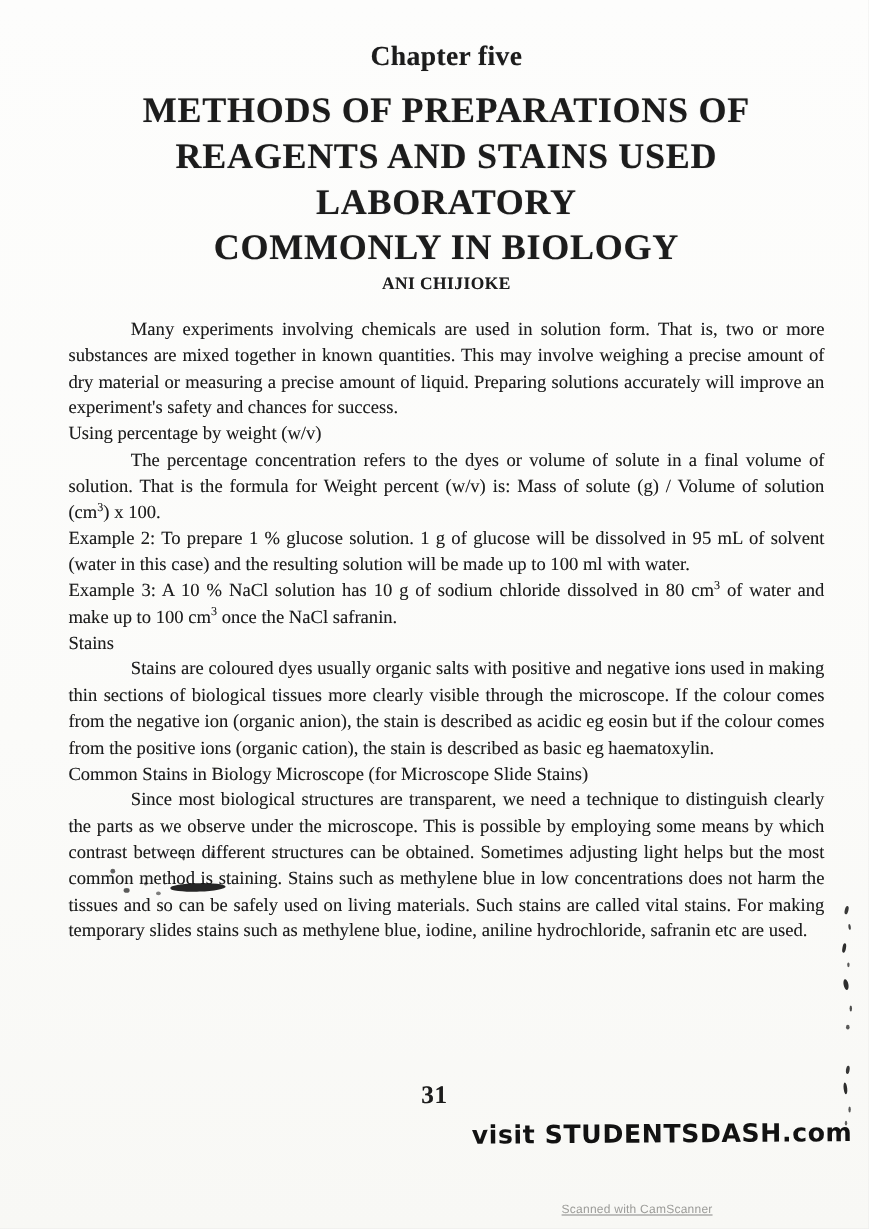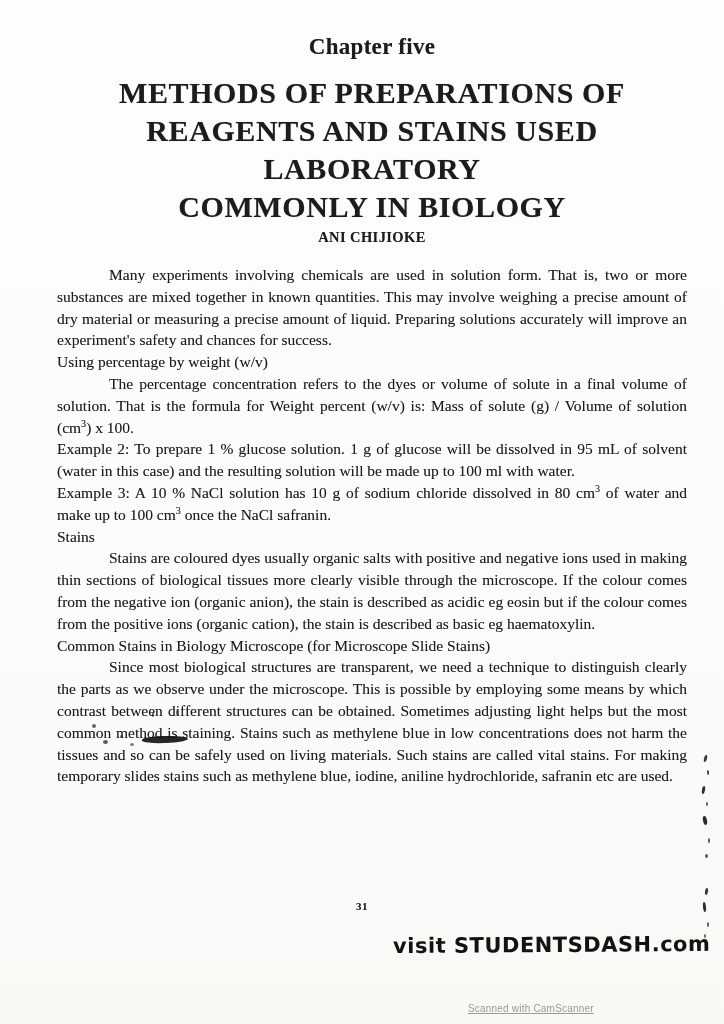--- a/index.html
+++ b/index.html
@@ -61,21 +61,21 @@
   }
   .par.indent { text-indent: 52px; }
   .b { font-weight: normal; }
   sup { font-size: 0.65em; line-height: 0; }
   .pageno {
     position: absolute;
     top: 900px;
     left: 0;
     width: 724px;
     text-align: center;
-    font-size: 11px;
+    font-size: 21px;
     font-weight: bold;
     letter-spacing: 0.5px;
     text-shadow: 0 0 0.5px rgba(25,25,25,0.4);
   }
   .watermark {
     position: absolute;
     top: 933px;
     right: 14px;
     font-family: "DejaVu Sans", sans-serif;
     font-weight: bold;

